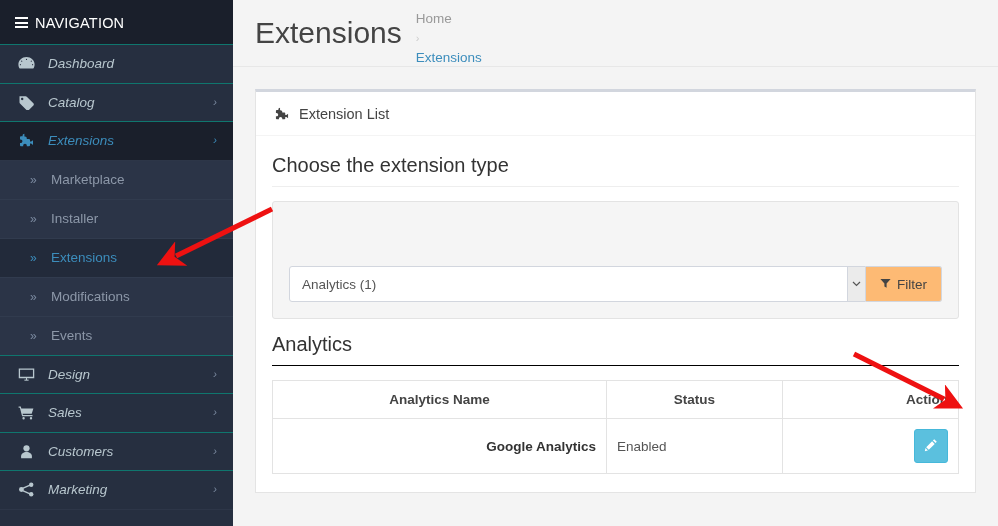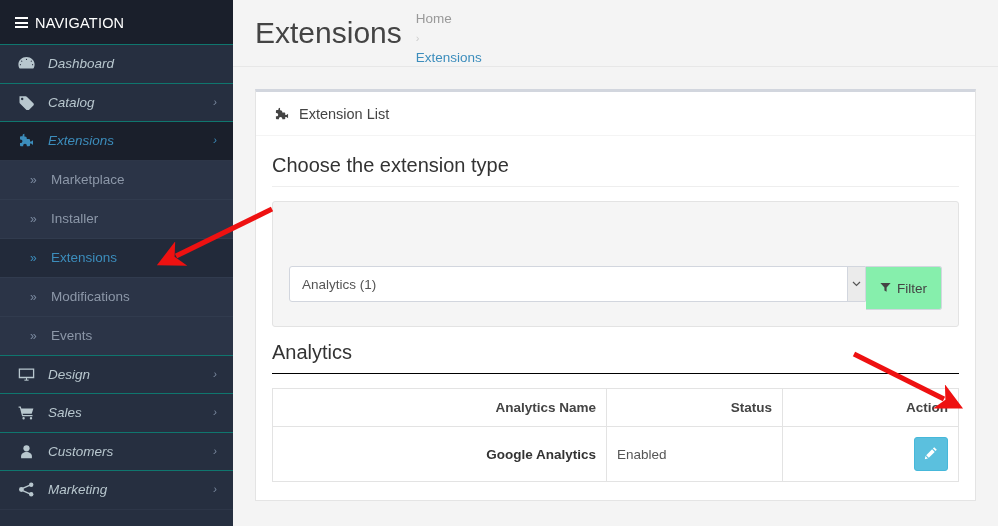--- a/index.html
+++ b/index.html
@@ -168,27 +168,27 @@
   .sel-btn {
     position: absolute; top: 1px; right: 1px;
     width: 18px; height: 34px;
     background: #ebebeb;
     border-left: 1px solid #d2d6de;
     display: flex; align-items: center; justify-content: center;
     color: #555; font-size: 10px;
     pointer-events: none;
   }
   .btn-filter {
-    height: 44px;
+    height: 36px;
     min-width: 76px;
     margin-left: 0;
     border: 1px solid #d2d6de;
     border-left: none;
     border-radius: 0 3px 3px 0;
-    background: #86efac;
+    background: #fdba74;
     color: #444;
     font-size: 13.5px;
     font-family: "Liberation Sans", sans-serif;
     display: flex; align-items: center; justify-content: center;
     gap: 6px;
     cursor: pointer;
     padding: 0 13px;
   }
 
   .sub-title {
@@ -203,21 +203,21 @@
     border-collapse: collapse;
     border: 1px solid #e3e3e3;
     table-layout: fixed;
   }
   table.tbl th, table.tbl td {
     border: 1px solid #e3e3e3;
     padding: 11px 10px;
     font-size: 13.5px;
     vertical-align: middle;
   }
-  table.tbl th { color: #444; font-weight: bold; text-align: right; }
+  table.tbl th { color: #444; font-weight: bold; text-align: center; }
   table.tbl th.right, table.tbl td.right { text-align: right; }
   table.tbl td.name { font-weight: bold; color: #333; text-align: right; }
   table.tbl td.status { color: #555; }
   table.tbl td.act { padding: 8px 10px; height: 55px; }
   .col-status { width: 176px; }
   .col-action { width: 176px; }
 
   .btn-edit {
     width: 34px; height: 34px;
     background: #5bc0de;

